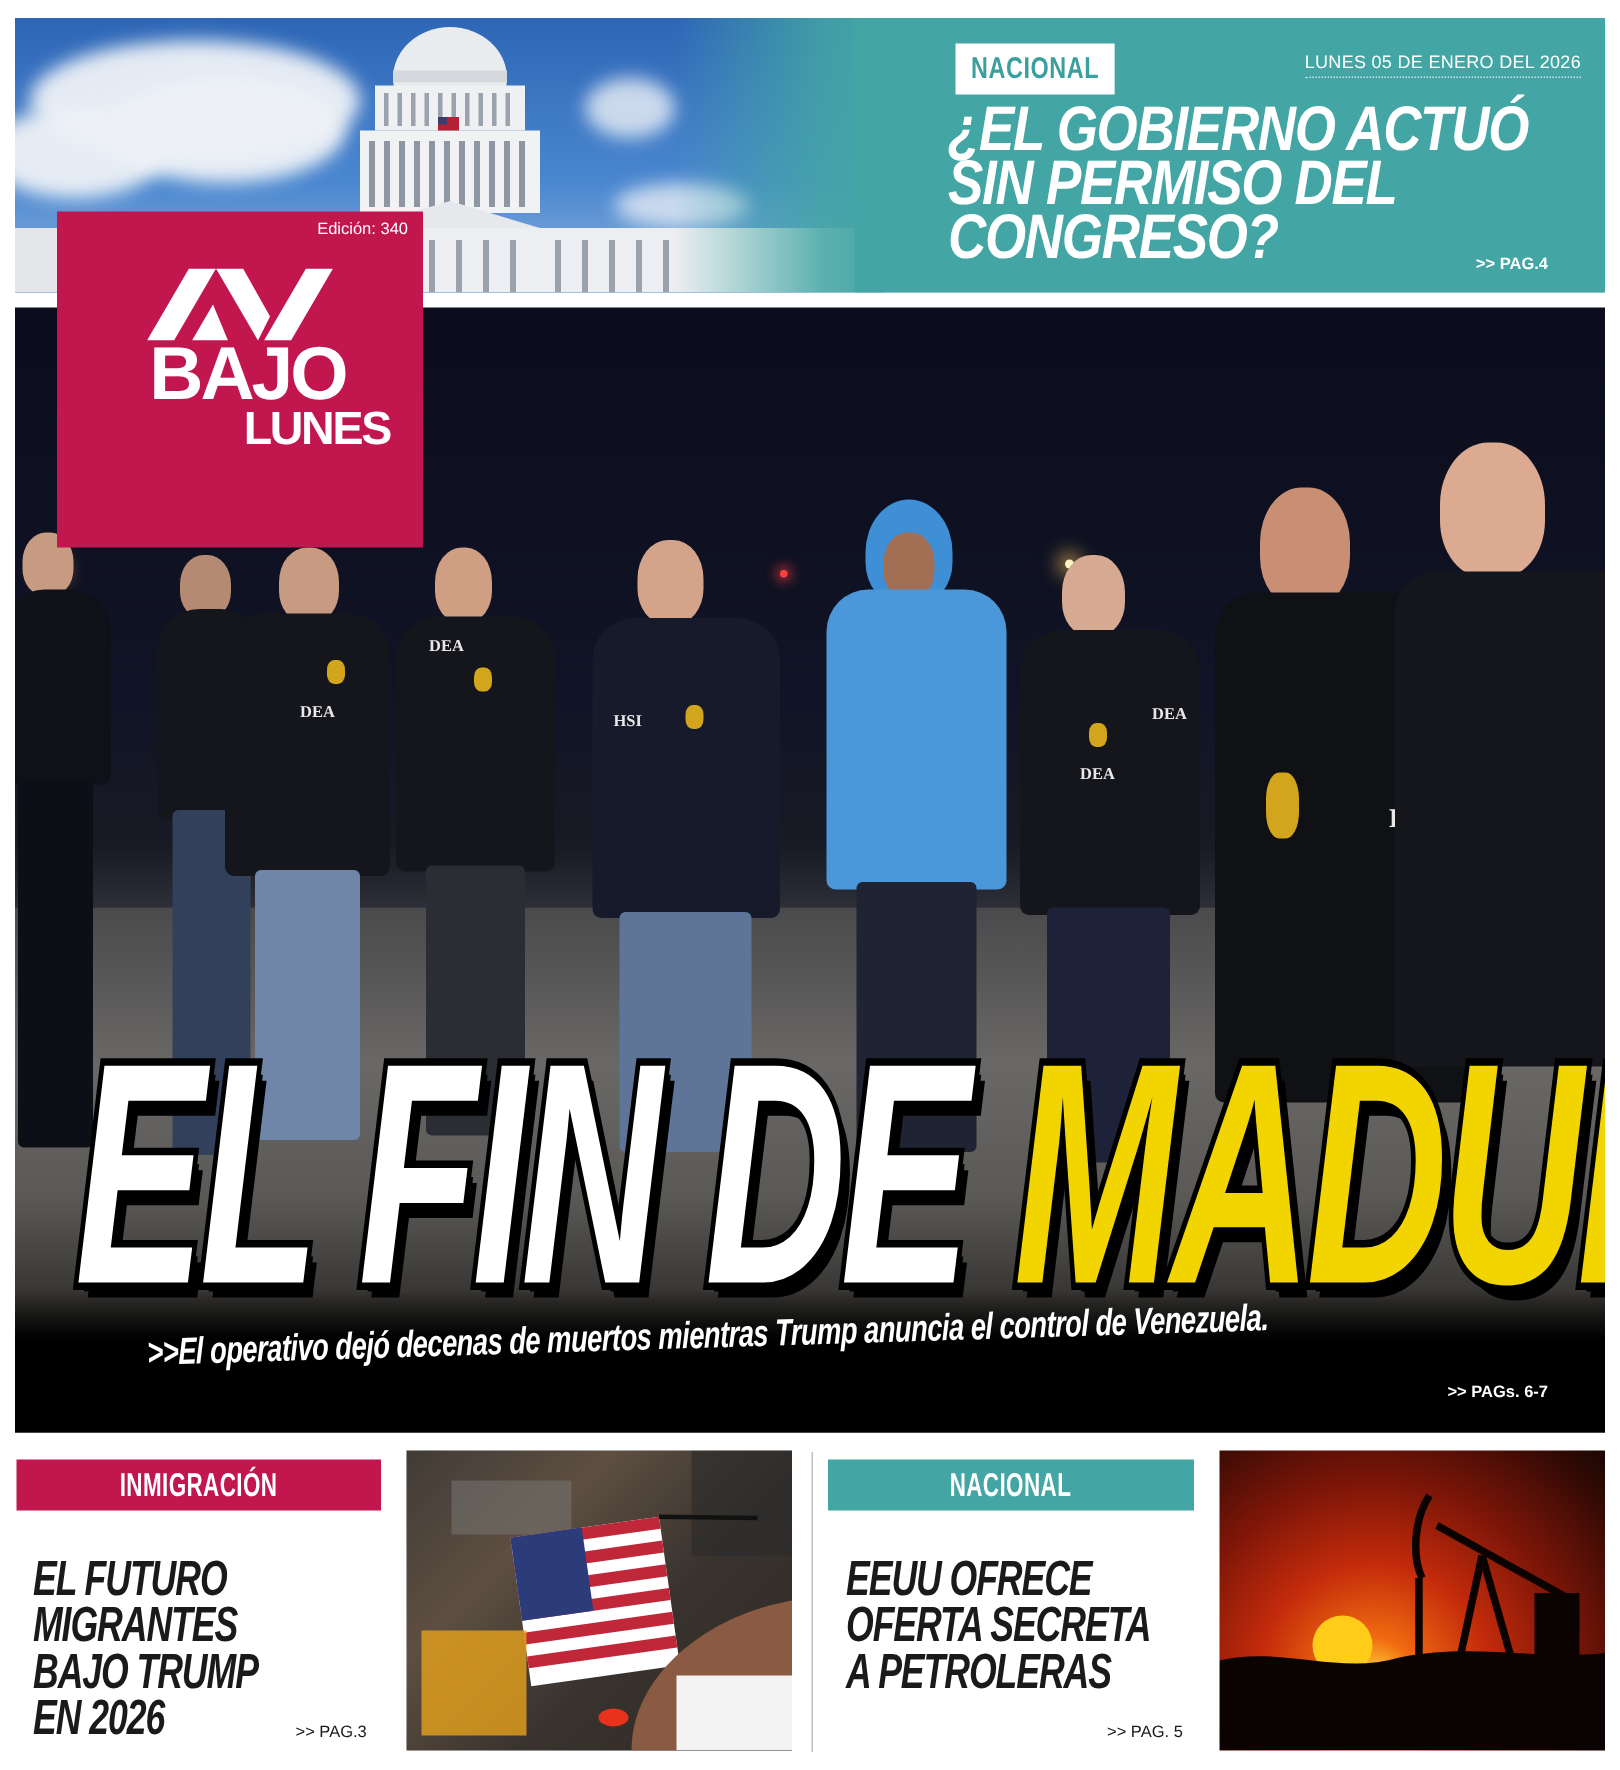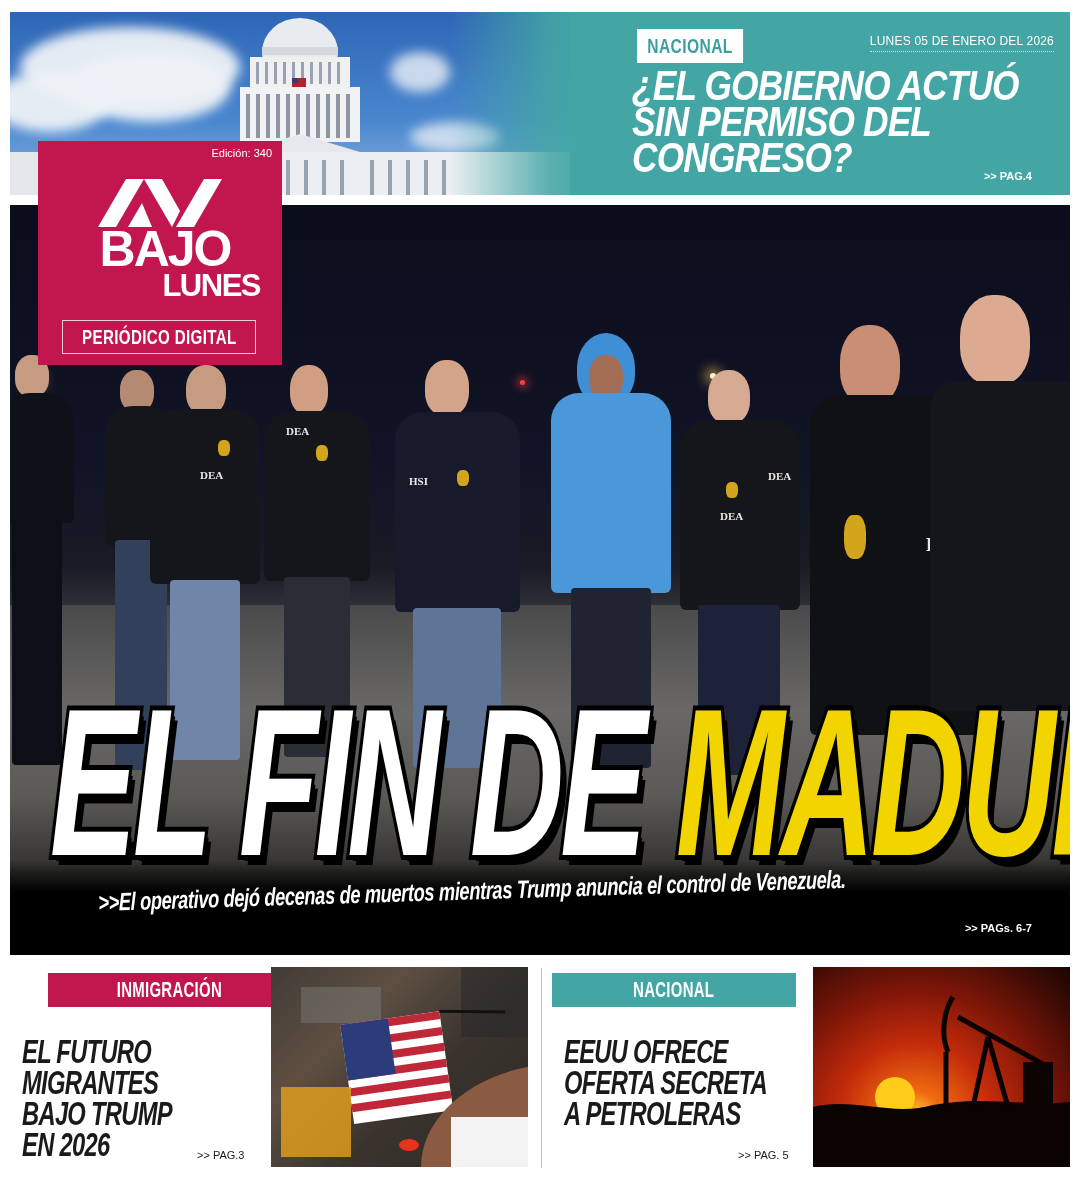--- a/index.html
+++ b/index.html
@@ -283,26 +283,23 @@
 <div class="logo-box">
   <div class="edition">Edición: 340</div>
   <svg class="logo-mark" viewBox="0 0 124 48">
     <polygon points="0,48 28,0 46,0 18,48" fill="#fff"></polygon>
     <polygon points="30,48 44,24 54,48" fill="#fff"></polygon>
     <polygon points="46,0 64,0 82,32 74,48" fill="#fff"></polygon>
     <polygon points="78,48 106,0 124,0 96,48" fill="#fff"></polygon>
   </svg>
   <div class="logo-nueva">BAJO</div>
   <div class="logo-news">LUNES</div>
-  <div class="logo-digital">
-      <span>PERIÓDICO DIGITAL</span>
-    </div>
-</div>
-
-<div class="story-tag tag-crimson" style="left:11px;top:973px;width:243px;margin-left:37px;">
+</div>
+
+<div class="story-tag tag-crimson" style="left:11px;top:973px;width:243px;">
   <span>INMIGRACIÓN</span>
 </div>
 <div class="story-title" style="left:22px;top:1036px;">EL FUTURO MIGRANTES
 BAJO TRUMP
 EN 2026</div>
 <div class="story-ref" style="left:197px;top:1149px;">&gt;&gt; PAG.3</div>
 
 <div class="thumb flag-photo" style="left:271px;top:967px;width:257px;height:200px;">
   <svg width="257" height="200" viewBox="0 0 257 200">
     <rect x="0" y="0" width="257" height="200" fill="#4b3f35" opacity=".4"></rect>

